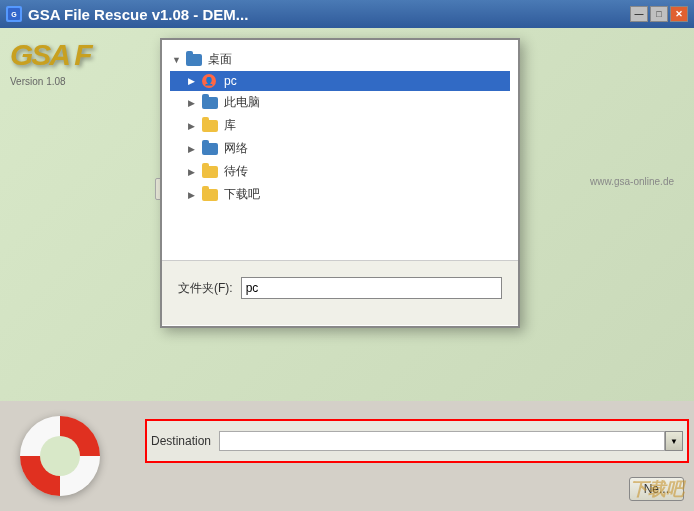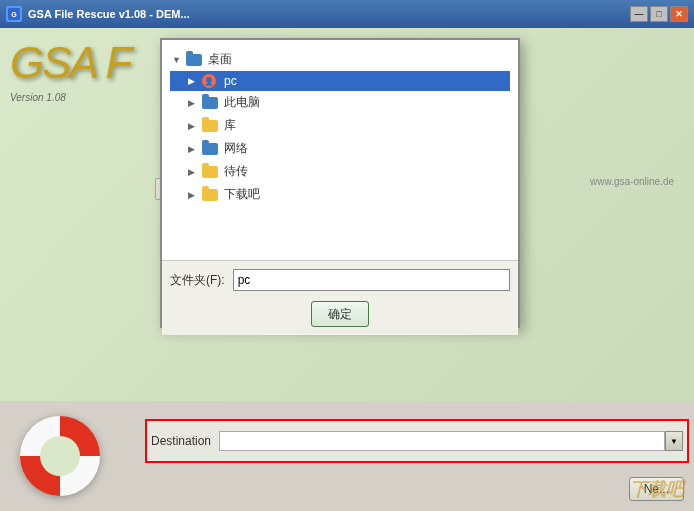--- a/index.html
+++ b/index.html
@@ -34,21 +34,21 @@
       width: 16px;
       height: 16px;
       background: #5599ff;
       border-radius: 2px;
       display: flex;
       align-items: center;
       justify-content: center;
       font-size: 9px;
     }
     .title-text {
-      font-size: 11px;
+      font-size: 15px;
     }
     .title-controls {
       display: flex;
       gap: 2px;
     }
     .title-btn {
       width: 18px;
       height: 16px;
       background: #c0c0c0;
       border: 1px solid #888;
@@ -70,32 +70,31 @@
 
     
     .logo-area {
       position: absolute;
       top: 10px;
       left: 10px;
       width: 140px;
       height: 80px;
     }
     .gsa-logo {
-      font-size: 44px;
-      font-weight: normal;
+      font-size: 30px;
+      font-weight: bold;
       color: #c8a020;
       text-shadow: 2px 2px 4px rgba(0,0,0,0.4);
       font-style: italic;
       letter-spacing: -2px;
     }
     .version-text {
       font-size: 10px;
       color: #666;
       margin-top: 4px;
-      font-style: italic;
     }
 
     
     .website-text {
       position: absolute;
       top: 148px;
       right: 20px;
       font-size: 10px;
       color: #888;
     }
@@ -216,21 +215,21 @@
       background: #ff6644;
       border-radius: 50%;
       display: flex;
       align-items: center;
       justify-content: center;
       font-size: 8px;
       color: white;
     }
 
     .dialog-footer {
-      padding: 8px;
+      padding: 16px;
       border-top: 1px solid #ccc;
       background: #f0f0e8;
     }
     .folder-input-row {
       display: flex;
       align-items: center;
       margin-bottom: 10px;
       gap: 8px;
     }
     .folder-label {
@@ -461,21 +460,20 @@
       </div>
 
     </div>
 
     <div class="dialog-footer">
       <div class="folder-input-row">
         <label class="folder-label">文件夹(F):</label>
         <input class="folder-input" type="text" value="pc" style="">
       </div>
       <div class="dialog-buttons">
-        <button class="dialog-btn">确定</button>
       </div>
     </div>
   </div>
 
   <div class="bottom-area">
 
     <div class="destination-row">
       <span class="destination-label">Destination</span>
       <input class="destination-input" type="text" value="" style="">
       <div class="destination-dropdown">▼</div>

